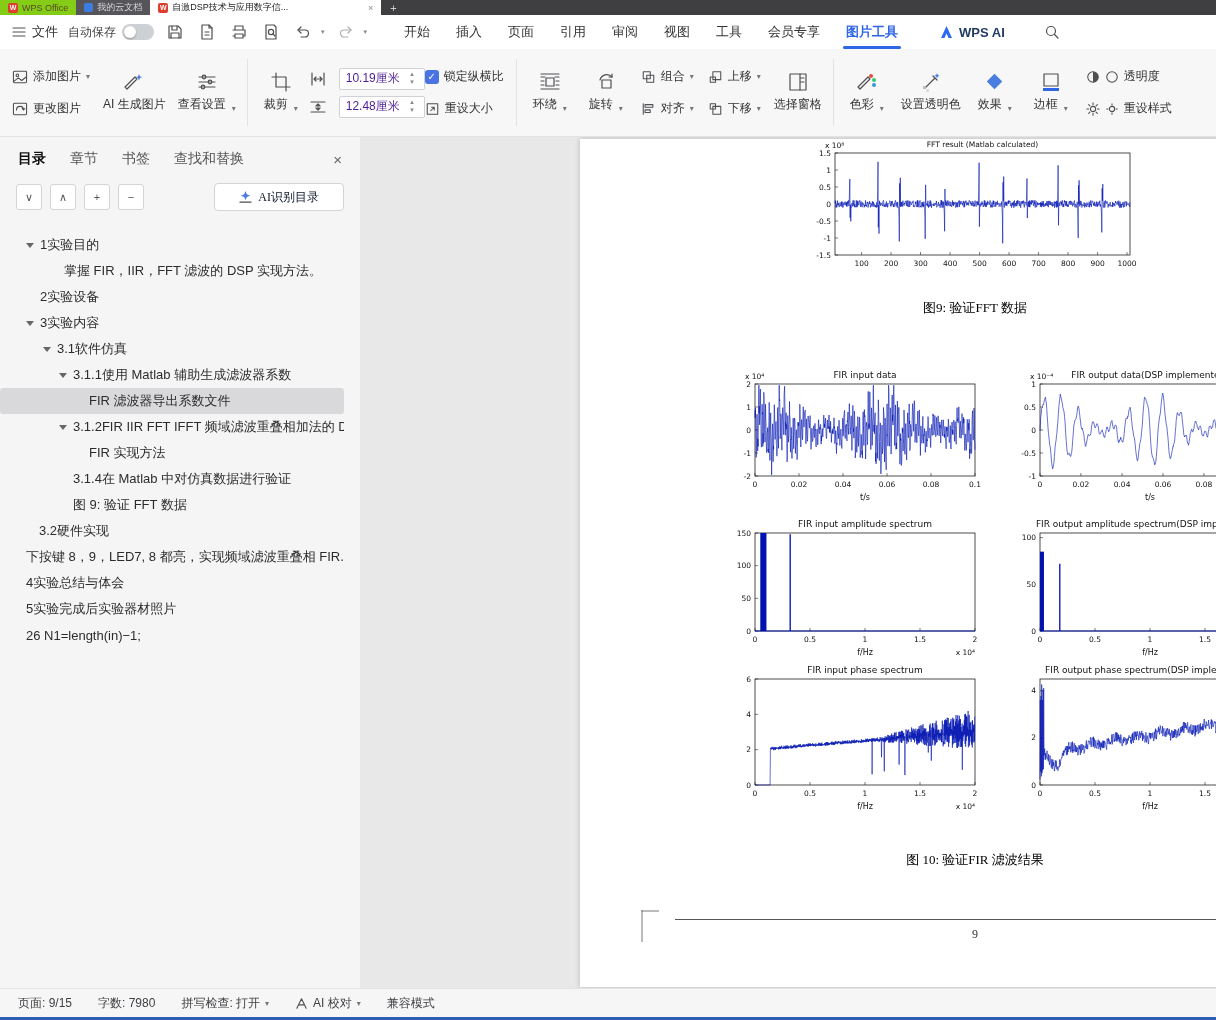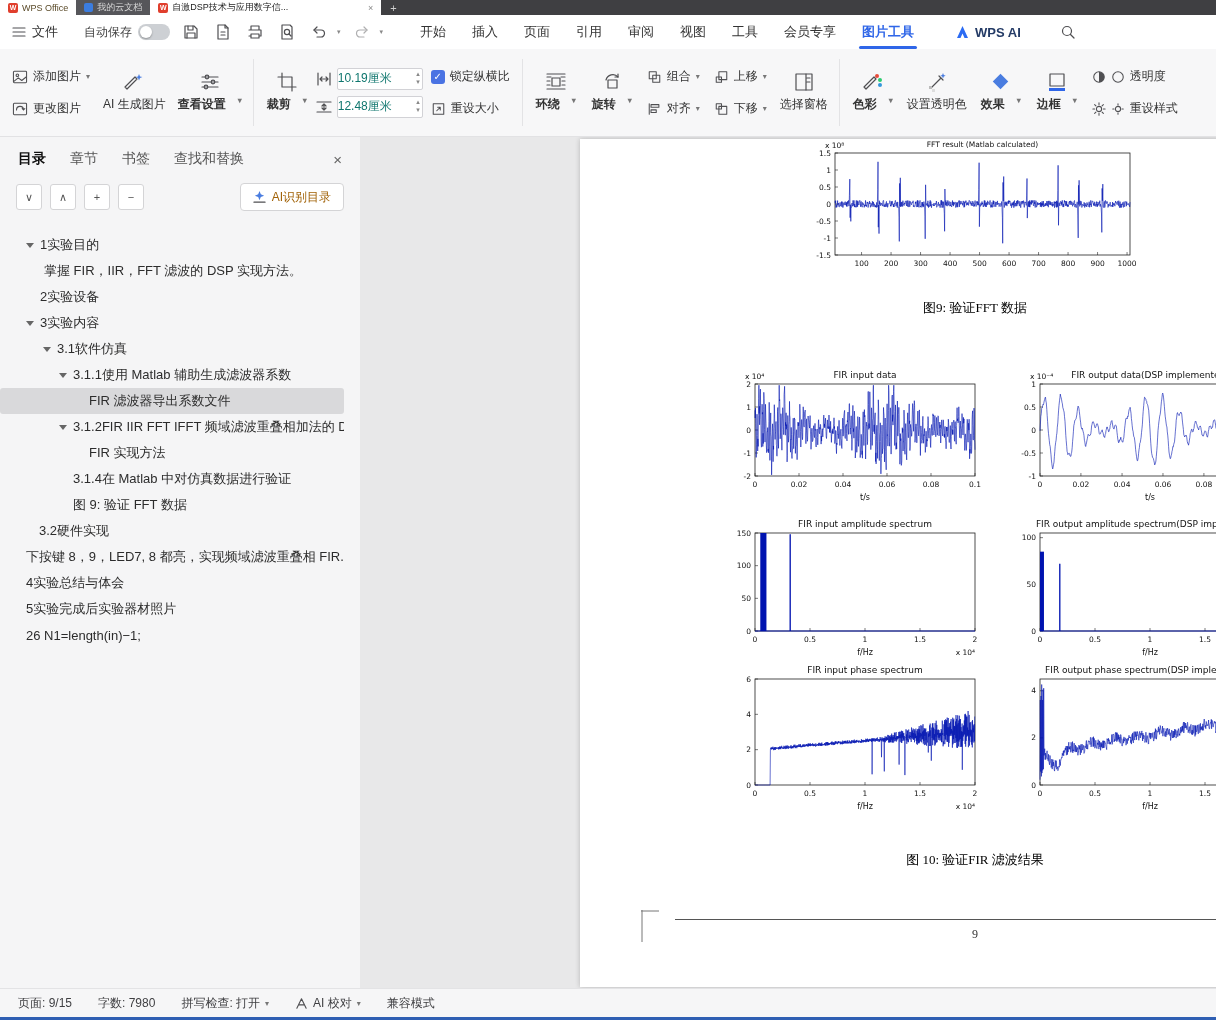--- a/index.html
+++ b/index.html
@@ -2,33 +2,33 @@
 <html><head>
 <meta charset="utf-8">
 <style>
   html,body{margin:0;padding:0;width:1216px;height:1020px;overflow:hidden;
     font-family:"Liberation Sans","DejaVu Sans",sans-serif;background:#e8e8e9;}
   .app{display:flex;flex-direction:column;width:1216px;height:1020px;}
 
   
   .tabbar{height:15px;background:#3f3f42;display:flex;align-items:stretch;overflow:hidden;flex:0 0 auto;}
   .wtab{display:flex;align-items:center;gap:4px;font-size:9px;padding:0 8px;white-space:nowrap;}
-  .wtab.home{background:#ffffff;color:#5a4a28;}
+  .wtab.home{background:#84cc16;color:#5a4a28;}
   .wtab.drive{background:#56565a;color:#d8d8d8;}
   .wtab.doc{background:#ffffff;color:#222;width:215px;}
   .wlogo{width:10px;height:10px;border-radius:2px;background:#e03e2d;color:#fff;font-size:7px;font-weight:bold;
     display:flex;align-items:center;justify-content:center;}
   .dlogo{width:9px;height:9px;border-radius:2px;background:#3b7de0;}
   .tab-x{margin-left:auto;color:#888;font-size:9px;}
   .tab-plus{color:#cfcfcf;font-size:11px;display:flex;align-items:center;padding:0 9px;}
 
   
   .menubar{height:34px;background:#ffffff;display:flex;align-items:center;padding:0 12px;gap:10px;flex:0 0 auto;}
   .file-btn{display:flex;align-items:center;gap:6px;font-size:13px;color:#333;}
-  .toggle-wrap{display:flex;align-items:center;gap:6px;font-size:12px;color:#444;margin-left:16px;}
+  .toggle-wrap{display:flex;align-items:center;gap:6px;font-size:12px;color:#444;}
   .toggle{width:32px;height:16px;border-radius:8px;background:#cdd0d4;position:relative;}
   .toggle .knob{position:absolute;left:2px;top:2px;width:12px;height:12px;border-radius:50%;background:#fff;
     box-shadow:0 1px 2px rgba(0,0,0,.3);}
   .mi{width:22px;height:22px;display:flex;align-items:center;justify-content:center;border-radius:3px;}
   .mi svg{display:block}
   .caret-s{font-size:7px;color:#888;margin-left:-3px;}
   .menu-tabs{display:flex;align-items:center;margin-left:14px;height:34px;}
   .menu-tab{padding:0 13px;font-size:13px;color:#333;height:34px;display:flex;align-items:center;position:relative;cursor:default;}
   .menu-tab.active{color:#2f66e8;font-weight:bold;}
   .menu-tab.active::after{content:"";position:absolute;left:10px;right:10px;bottom:0;height:3px;border-radius:2px;background:#2f66e8;}
@@ -42,37 +42,37 @@
   .rsmall{display:flex;align-items:center;gap:5px;font-size:12px;color:#333;height:26px;padding:0 6px;border-radius:3px;
     background:none;border:none;white-space:nowrap;}
   .rbig{display:flex;flex-direction:column;align-items:center;justify-content:center;gap:4px;font-size:12px;color:#333;
     min-width:54px;padding:2px 5px;background:none;border:none;border-radius:3px;white-space:nowrap;}
   .vsep{width:1px;background:#e3e3e5;margin:6px 4px;}
   .caret{font-size:8px;color:#777;}
   .st{fill:none;stroke:#4f4f52;stroke-width:1.2;stroke-linecap:round;stroke-linejoin:round;}
   .dim-row{display:flex;align-items:center;gap:5px;}
   .dim-box{position:relative;width:86px;height:22px;}
   .dim-box input{width:100%;height:100%;box-sizing:border-box;border:1px solid #d2d2d6;border-radius:2px;background:#fff;
-    font-size:12px;color:#0f766e;padding:0 16px 0 0;font-family:inherit;}
+    font-size:12px;color:#4c1d95;padding:0 16px 0 6px;font-family:inherit;margin-left:8px;}
   .spin{position:absolute;right:3px;top:2px;display:flex;flex-direction:column;line-height:8px;font-size:7px;color:#888;}
   .cbx{width:14px;height:14px;background:#4a73e3;border-radius:3px;color:#fff;font-size:10px;display:flex;
     align-items:center;justify-content:center;flex:0 0 auto;}
-  .tinybtn{display:flex;align-items:flex-start;gap:12px;font-weight:bold;}
+  .tinybtn{display:flex;align-items:flex-end;gap:6px;}
 
   
   .main{flex:1;display:flex;min-height:0;}
   .sidebar{width:360px;flex:0 0 auto;background:#f5f5f6;display:flex;flex-direction:column;overflow:hidden;}
   .sb-tabs{display:flex;align-items:flex-end;gap:24px;padding:13px 18px 6px 18px;font-size:14px;color:#555;}
   .sb-tab.active{color:#111;font-weight:bold;}
   .sb-close{margin-left:auto;color:#666;font-size:15px;}
   .sb-toolbar{display:flex;align-items:center;gap:8px;padding:9px 16px;}
   .sq{width:24px;height:24px;border:1px solid #d4d4d6;background:#fff;border-radius:3px;display:flex;
     align-items:center;justify-content:center;color:#555;font-size:11px;}
-  .ai-btn{margin-left:auto;height:26px;border:1px solid #d4d4d6;background:#fff;border-radius:4px;padding:0 12px;
-    font-size:12px;display:flex;gap:6px;align-items:center;color:#a16207;}
+  .ai-btn{margin-left:auto;height:26px;border:1px solid #d4d4d6;background:#fff;border-radius:4px;padding:0 24px;
+    font-size:12px;display:flex;gap:6px;align-items:center;color:#0f172a;font-family:Liberation Serif, serif;}
   .outline{flex:1;overflow:hidden;padding:12px 6px 0 0;}
   .orow{height:26px;display:flex;align-items:center;font-size:13px;color:#2c2c2c;white-space:nowrap;overflow:hidden;
     margin-right:10px;border-radius:3px;}
   .orow.selected{background:#d9d9db;}
   .tri{width:0;height:0;border-left:4px solid transparent;border-right:4px solid transparent;border-top:5px solid #666;
     margin-right:6px;flex:0 0 auto;}
 
   .docarea{flex:1;position:relative;background:#e8e8e9;overflow:hidden;}
   .page{position:absolute;left:220px;top:2px;width:790px;height:848px;background:#fff;
     box-shadow:0 0 5px rgba(0,0,0,.22);}
@@ -429,21 +429,21 @@
             <path class="st" d="M1 12h12"></path>
             </svg>
           <span>AI识别目录</span>
         </span>
       </div>
       <div class="outline">
           <div class="orow" style="padding-left: 26px;">
             <span class="tri"></span>
             <span>1实验目的</span>
           </div>
-          <div class="orow" style="padding-left: 44px; text-align: right;">
+          <div class="orow" style="padding-left: 64px; text-align: right;">
             <span>掌握 FIR，IIR，FFT 滤波的 DSP 实现方法。</span>
           </div>
           <div class="orow" style="padding-left: 40px;">
             <span>2实验设备</span>
           </div>
           <div class="orow" style="padding-left: 26px;">
             <span class="tri"></span>
             <span>3实验内容</span>
           </div>
           <div class="orow" style="padding-left: 43px;">

